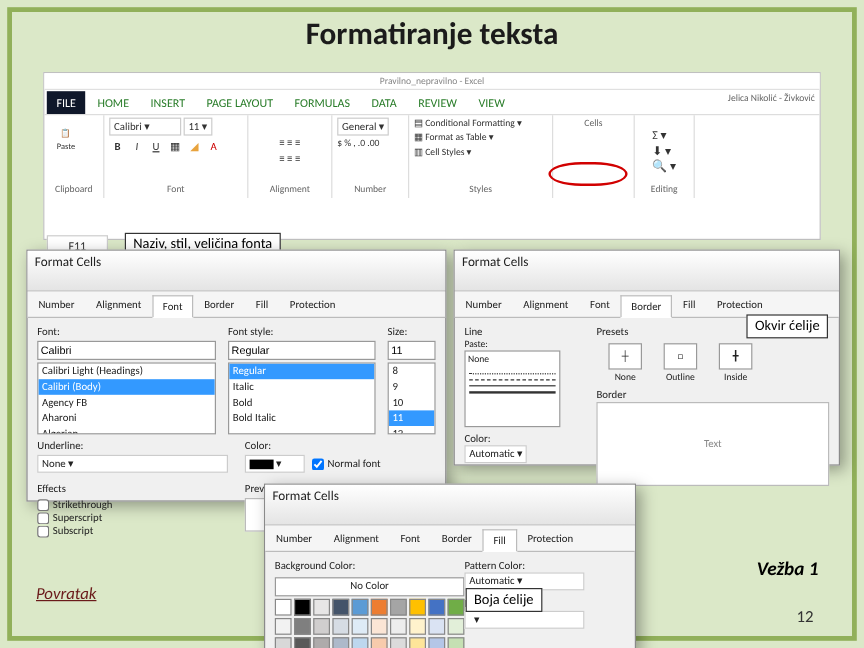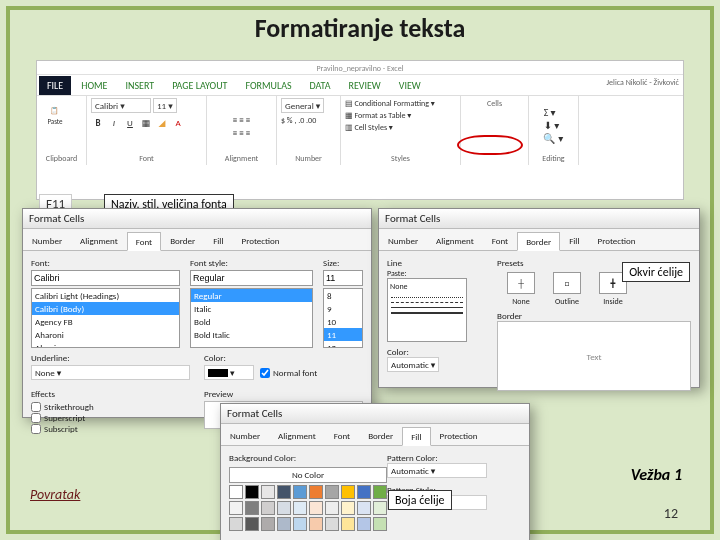--- a/index.html
+++ b/index.html
@@ -45,21 +45,21 @@
 
   
   .dialog {
     position: absolute;
     background:#f0f0f0;
     border:1px solid #8a8a8a;
     box-shadow: 4px 4px 12px rgba(0,0,0,.35);
     font-size:10px; color:#222;
   }
   .dialog.font { top: 198px; left: 12px; width: 350px; height: 210px; }
-  .dlg-title { height:20px; background:linear-gradient(#fff,#e4e4e4); border-bottom:1px solid #bbb; padding:3px 6px; font-size:11px;}
+  .dlg-title { height:34px; background:linear-gradient(#fff,#e4e4e4); border-bottom:1px solid #bbb; padding:3px 6px; font-size:11px;}
   .dlg-tabs { display:flex; border-bottom:1px solid #bbb; background:#f5f5f5; padding-top:2px;}
   .dlg-tab { padding:3px 8px; font-size:9px; border:1px solid transparent;}
   .dlg-tab.active { background:#fff; border:1px solid #bbb; border-bottom-color:#fff; position:relative; top:1px;}
   .dlg-body { padding:6px 8px; }
   .field-row { display:flex; gap:10px; }
   .field-col { display:flex; flex-direction:column; gap:2px; }
   .lbl { font-size:9px; }
   .inputbox { border:1px solid #999; background:#fff; padding:2px; font-size:9px;}
   .listbox { border:1px solid #999; background:#fff; font-size:9px; height:60px; overflow:hidden;}
   .listbox div { padding:1px 3px;}
@@ -167,21 +167,21 @@
       </div>
       <div class="group" style="width:68px;position:relative">
         <span class="red-circle" style="bottom:10px;left:-4px;width:66px;height:20px;"></span>
         <div class="group-label">Cells</div>
       </div>
       <div class="group" style="width:50px">
         <div class="group-body" style="flex-direction:column;gap:2px;font-size:10px;align-items:center;justify-content:center">Σ ▾<br>⬇ ▾<br>🔍 ▾</div>
         <div class="group-label">Editing</div>
       </div>
     </div>
-    <div style="position:absolute;bottom:-14px;left:2px;font-size:13px;border:1px solid #ccc;background:#fff;padding:1px 6px">F11</div>
+    <div style="position:absolute;bottom:-14px;left:2px;font-size:10px;border:1px solid #ccc;background:#fff;padding:1px 17px">F11</div>
   </div>
 
   <div class="callout naziv">Naziv, stil, veličina fonta</div>
 
   <div class="dialog font">
     <div class="dlg-title">Format Cells</div>
     <div class="dlg-tabs">
       <div class="dlg-tab">Number</div>
       <div class="dlg-tab">Alignment</div>
       <div class="dlg-tab active" style="position:relative">Font</div>

